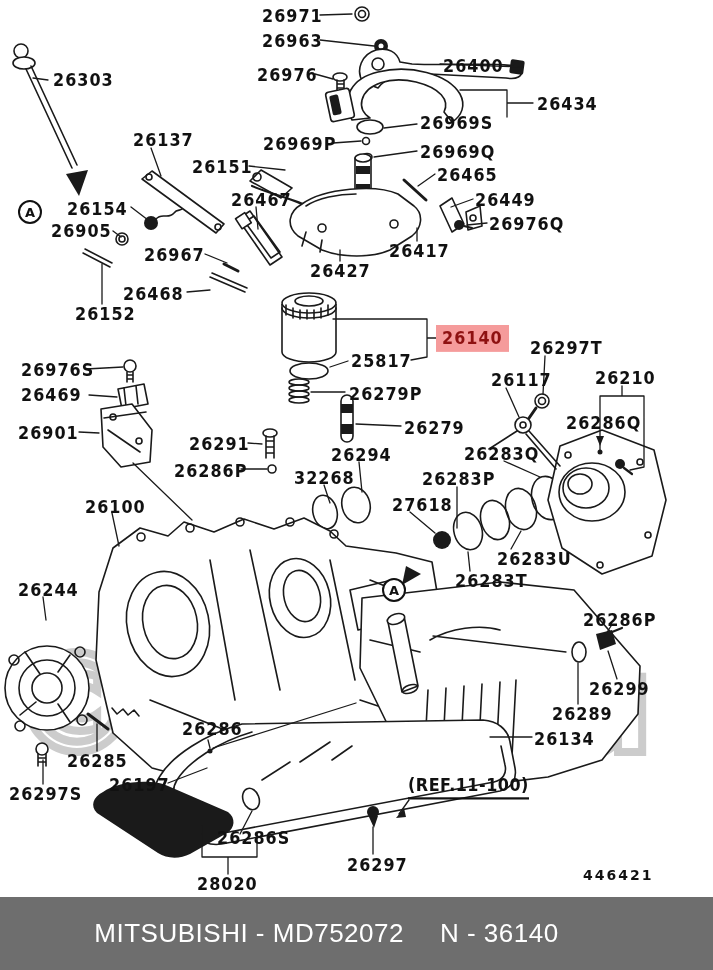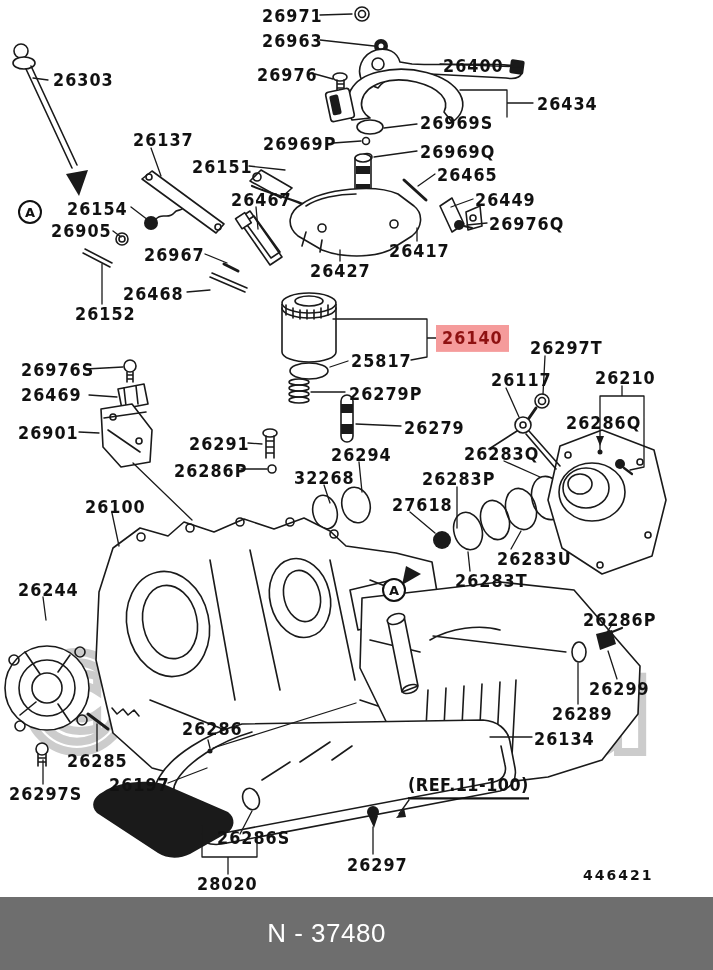--- a/index.html
+++ b/index.html
@@ -328,15 +328,16 @@
       <div class="part-label" style="left: 197px; top: 875px;">28020</div>
       <div class="part-label" style="left: 347px; top: 856px;">26297</div>
       <div class="part-label ref" style="left: 408px; top: 776px;">(REF.11-100)</div>
       <div class="marker" style="left: 18px; top: 200px;">A</div>
       <div class="marker" style="left: 382px; top: 578px;">A</div>
     </div>
 
   <div class="code">446421</div>
 
   <div class="footer">
-    <span>N - 37480</span>
+    <span>MITSUBISHI - MD752072</span>
+    <span>N - 36140</span>
   </div>
 </div>
 
 </body></html>

